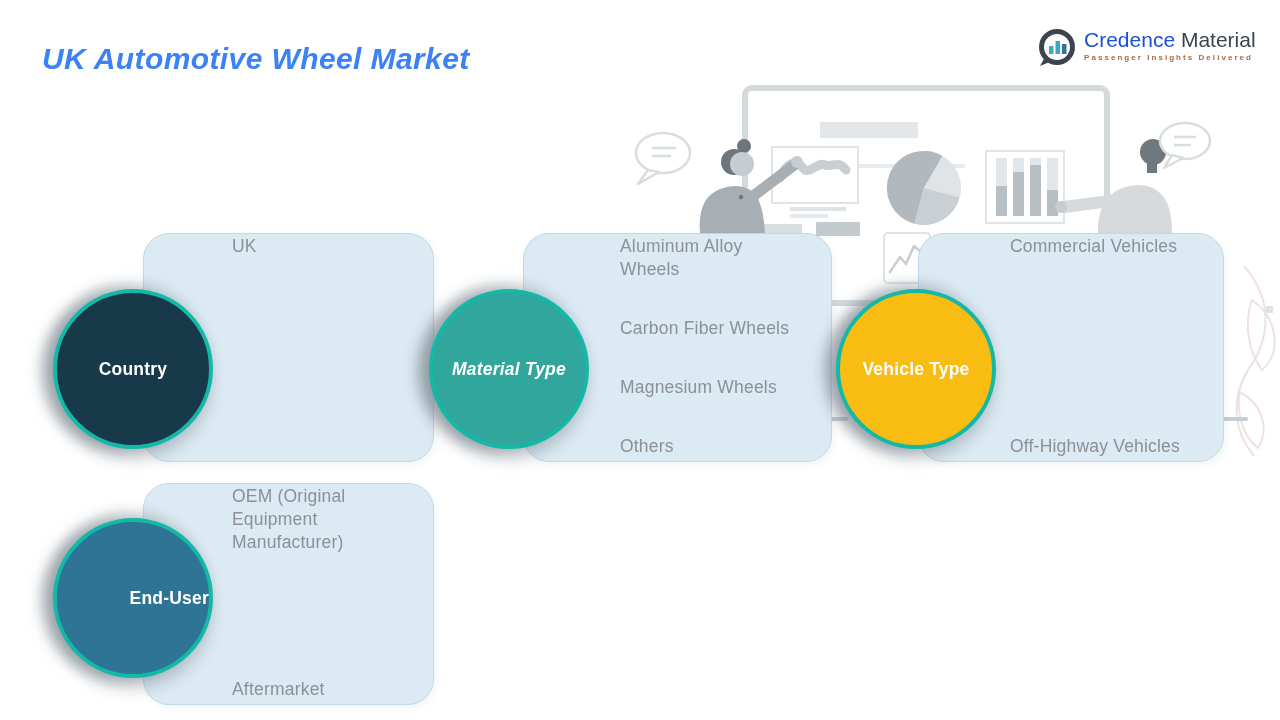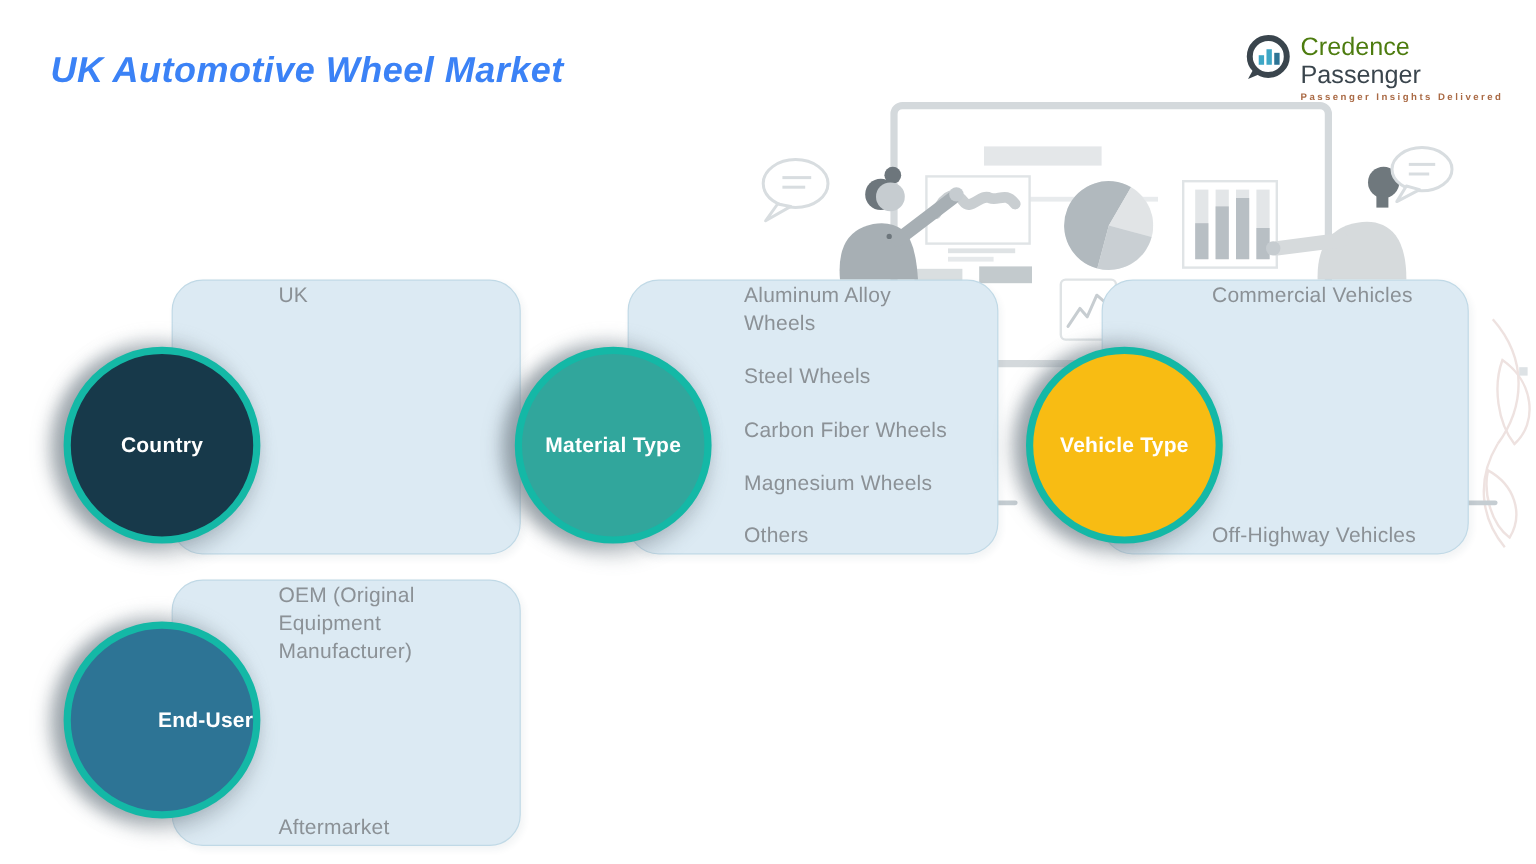--- a/index.html
+++ b/index.html
@@ -5,48 +5,48 @@
   html,body{margin:0;padding:0;background:#fff;}
   .canvas{position:relative;width:1280px;height:720px;background:#ffffff;overflow:hidden;
           font-family:"Liberation Sans",sans-serif;}
 
   
   .title{position:absolute;left:42px;top:22px;font-size:30px;font-weight:bold;font-style:italic;
          color:#3b82f6;letter-spacing:.4px;z-index:3;}
   .logo{position:absolute;left:1037px;top:28px;display:flex;align-items:flex-start;gap:7px;z-index:3;}
   .logo-text{display:flex;flex-direction:column;}
   .logo-line1{font-size:21px;line-height:23px;}
-  .brand1{color:#4d7c0f;}
+  .brand1{color:#1d4ed8;}
   .brand2{color:#3a454d;}
   .tagline{font-size:8px;font-weight:bold;letter-spacing:2.05px;color:#aa6a45;margin-top:2px;white-space:nowrap;}
 
   
   .bg{position:absolute;left:0;top:0;z-index:0;pointer-events:none;}
 
   
   .panel{position:absolute;border-radius:26px;background:#dceaf3;border:1px solid #c0d9e6;
          box-shadow:2px 3px 6px rgba(40,70,90,.06);z-index:1;}
-  .bubble{position:absolute;width:152px;height:152px;border-radius:50%;border:6px solid #14b8a6;
+  .bubble{position:absolute;width:152px;height:152px;border-radius:50%;border:4px solid #14b8a6;
           display:flex;align-items:center;justify-content:center;z-index:2;
           box-shadow:-12px 2px 14px rgba(110,122,132,.55), -4px -8px 12px rgba(150,160,168,.35), 0 12px 14px rgba(120,132,142,.30);}
   .bubble-label{color:#ffffff;font-weight:bold;font-size:17.5px;letter-spacing:.2px;text-align:center;}
   .items{position:absolute;display:flex;flex-direction:column;justify-content:space-between;z-index:2;
          color:#8b9196;font-size:17.5px;letter-spacing:.2px;}
   .item{white-space:pre-line;line-height:1.32;margin:2px 0;}
 
   .g1 .panel{left:143px;top:233px;width:289px;height:227px;}
   .g1 .bubble{left:53px;top:289px;}
   .g1 .items{left:232px;top:233px;width:190px;height:193px;}
 
   .g2 .panel{left:523px;top:233px;width:307px;height:227px;}
   .g2 .bubble{left:429px;top:289px;}
   .g2 .items{left:620px;top:233px;width:205px;height:227px;}
 
   .g3 .panel{left:918px;top:233px;width:304px;height:227px;}
-  .g3 .bubble{left:855px;top:289px;}
+  .g3 .bubble{left:836px;top:289px;}
   .g3 .items{left:1010px;top:233px;width:208px;height:227px;}
 
   .g4 .panel{left:143px;top:483px;width:289px;height:220px;}
   .g4 .bubble{left:53px;top:518px;}
   .g4 .items{left:232px;top:483px;width:190px;height:220px;}
 </style>
 </head>
 <body>
 
 <div class="canvas">
@@ -141,47 +141,46 @@
     <svg width="40" height="40" viewBox="0 0 40 40">
       <circle cx="20" cy="19" r="15.5" fill="#ffffff" stroke="#3a454d" stroke-width="5"></circle>
       <path d="M8,29 L3,38 L15,33 Z" fill="#3a454d"></path>
       <rect x="12" y="18" width="4.5" height="8" fill="#3ea7c6"></rect>
       <rect x="18.5" y="13" width="4.5" height="13" fill="#3ea7c6"></rect>
       <rect x="25" y="16" width="4.5" height="10" fill="#2d7495"></rect>
     </svg>
     <div class="logo-text">
       <div class="logo-line1">
         <span class="brand1">Credence</span>
-        <span class="brand2">Passenger</span>
+        <span class="brand2">Material</span>
       </div>
       <div class="tagline">Passenger Insights Delivered</div>
     </div>
   </div>
 
   <section class="segment g1">
     <div class="panel" style="background-color: rgb(220, 234, 243);"></div>
     <div class="items">
       <div class="item">UK</div>
     </div>
     <div class="bubble" style="background-color: rgb(23, 57, 74);">
       <span class="bubble-label">Country</span>
     </div>
   </section>
 
   <section class="segment g2">
     <div class="panel" style="background-color: rgb(220, 234, 243);"></div>
     <div class="items">
       <div class="item">Aluminum Alloy
 Wheels</div>
-      <div class="item">Steel Wheels</div>
       <div class="item">Carbon Fiber Wheels</div>
       <div class="item">Magnesium Wheels</div>
       <div class="item">Others</div>
     </div>
-    <div class="bubble" style="background-color: rgb(49, 166, 156);">
+    <div class="bubble" style="background-color: rgb(49, 166, 156); font-style: italic;">
       <span class="bubble-label">Material Type</span>
     </div>
   </section>
 
   <section class="segment g3">
     <div class="panel" style="background-color: rgb(220, 234, 243);"></div>
     <div class="items">
       <div class="item">Commercial Vehicles</div>
       <div class="item">Off-Highway Vehicles</div>
     </div>

